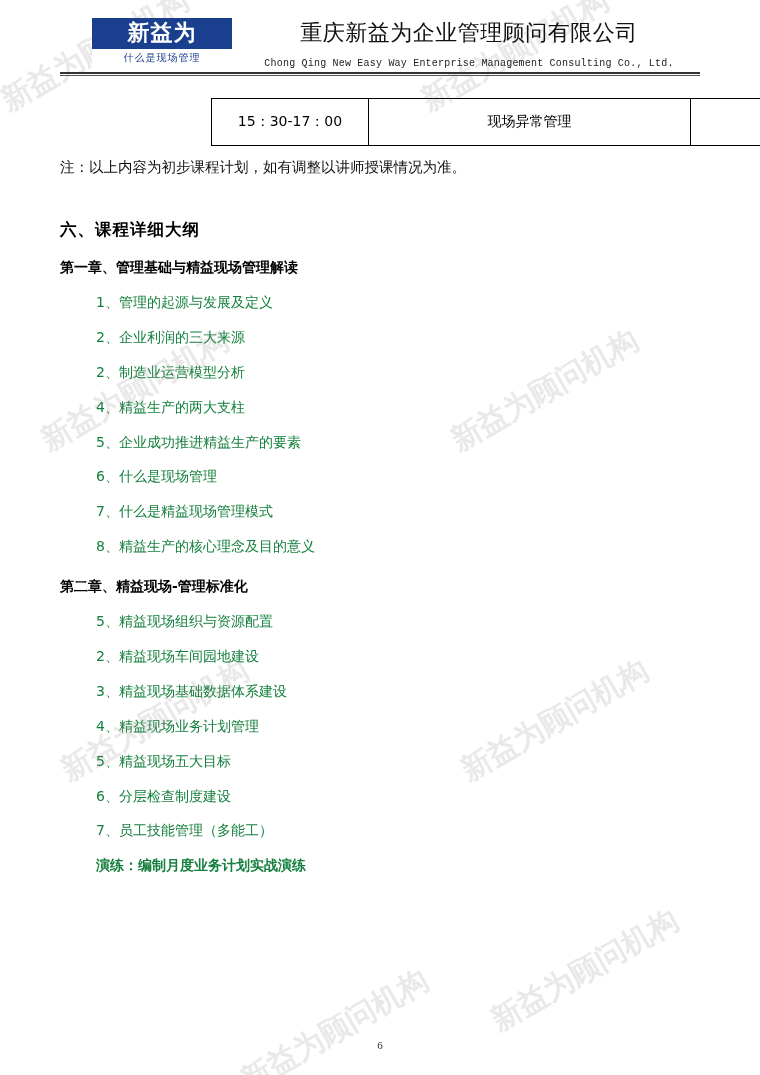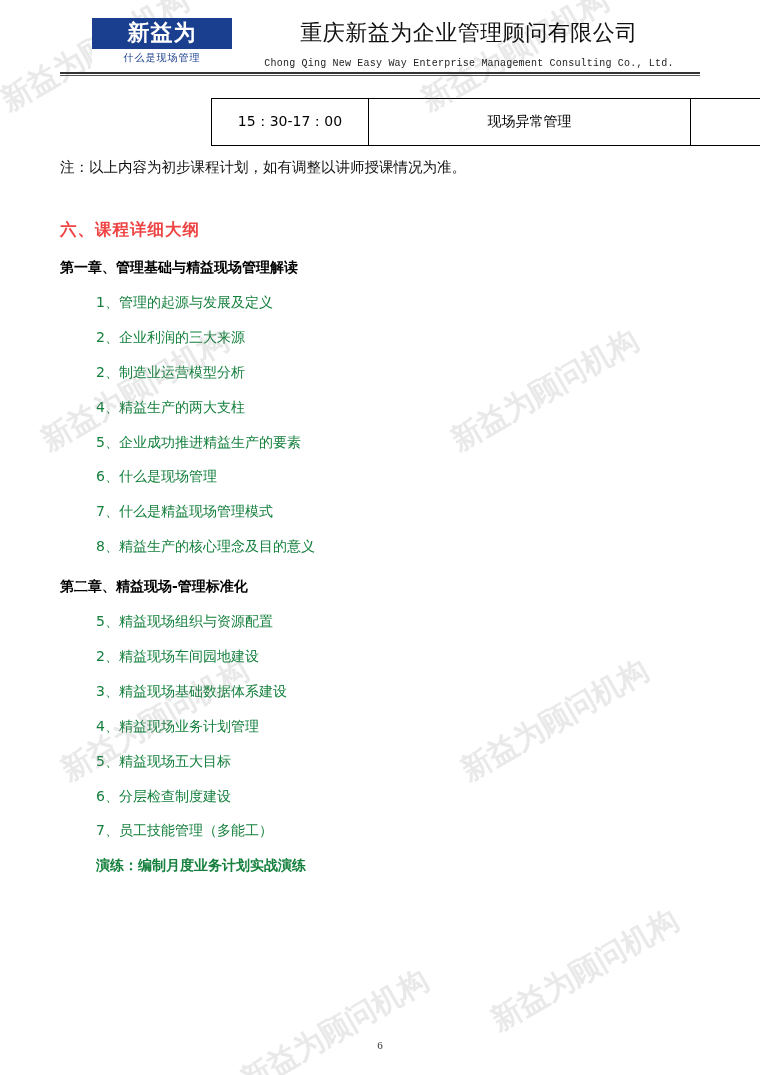--- a/index.html
+++ b/index.html
@@ -117,21 +117,21 @@
   .note {
     margin: 12px 60px 0 60px;
     font-size: 14.5px;
     font-family: Liberation Sans, sans-serif;
     color: #111111;
   }
 
   
   .section-heading {
     margin: 42px 60px 0 60px;
-    color: #ef4444;
+    color: #000000;
     font-size: 16.5px;
     font-weight: bold;
     font-family: "DejaVu Sans", sans-serif;
     letter-spacing: 1px;
   }
 
   .chapter {
     margin: 18px 60px 0 60px;
     font-size: 14px;
     font-weight: bold;

